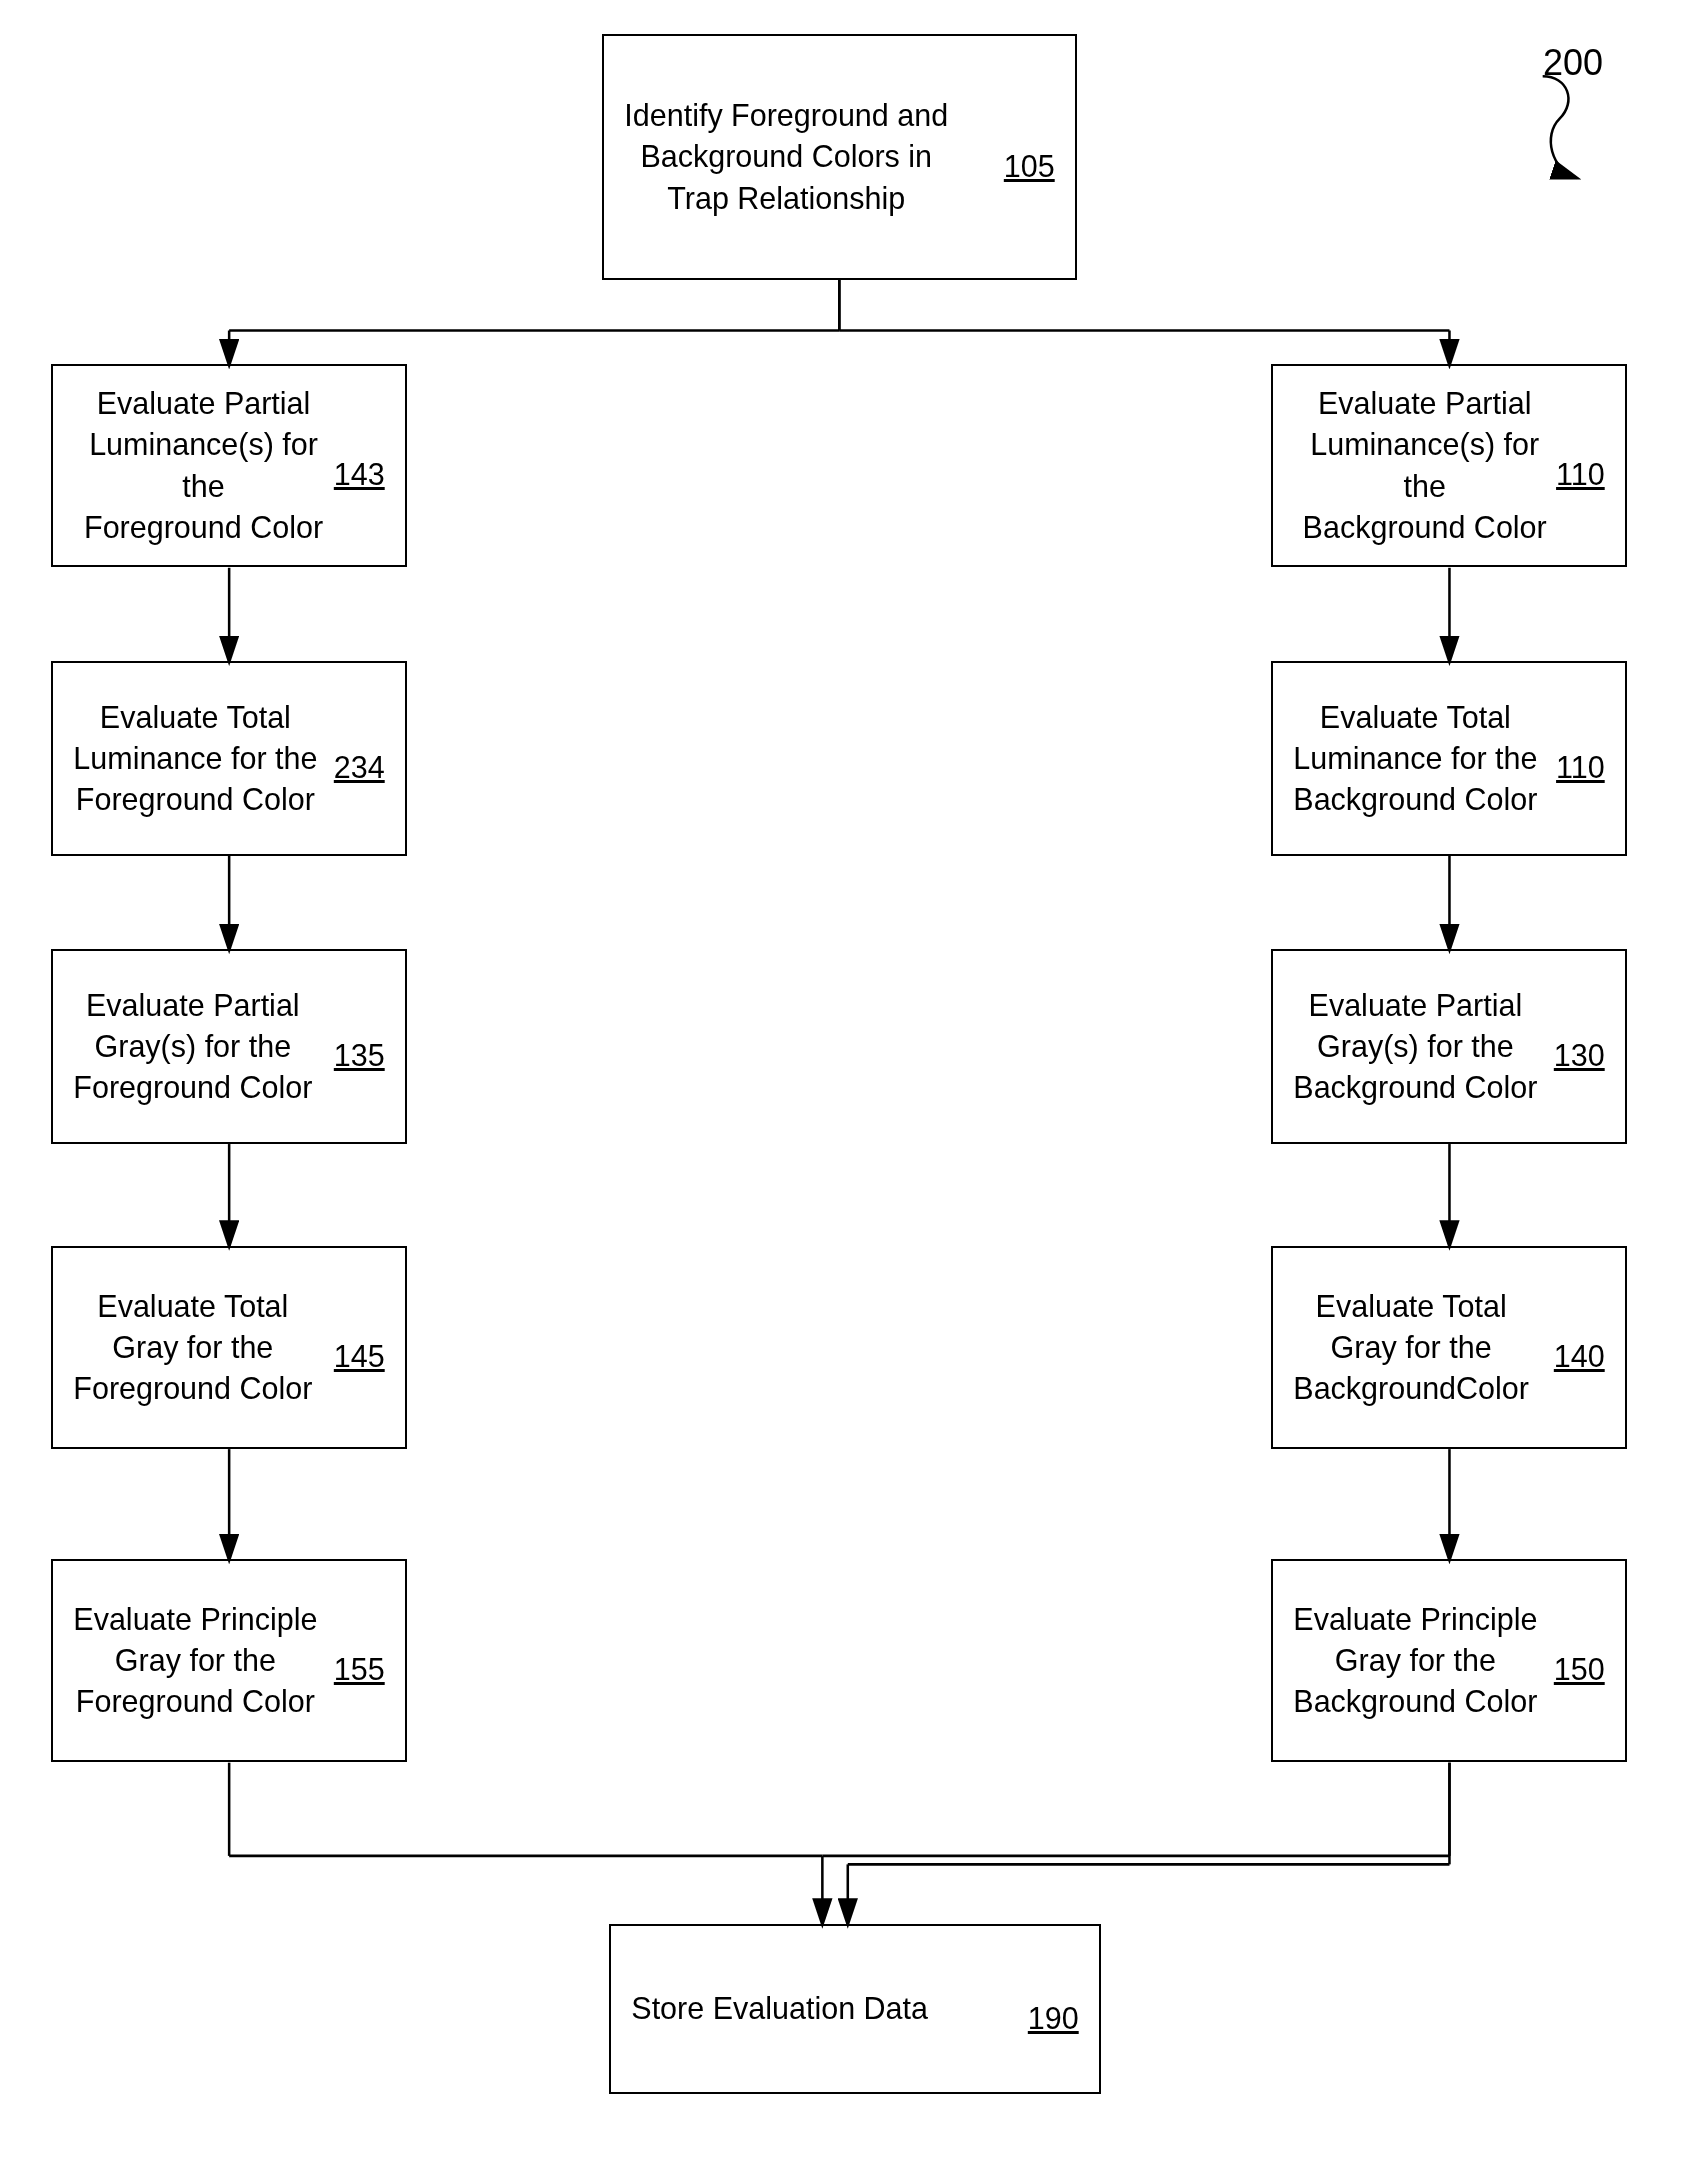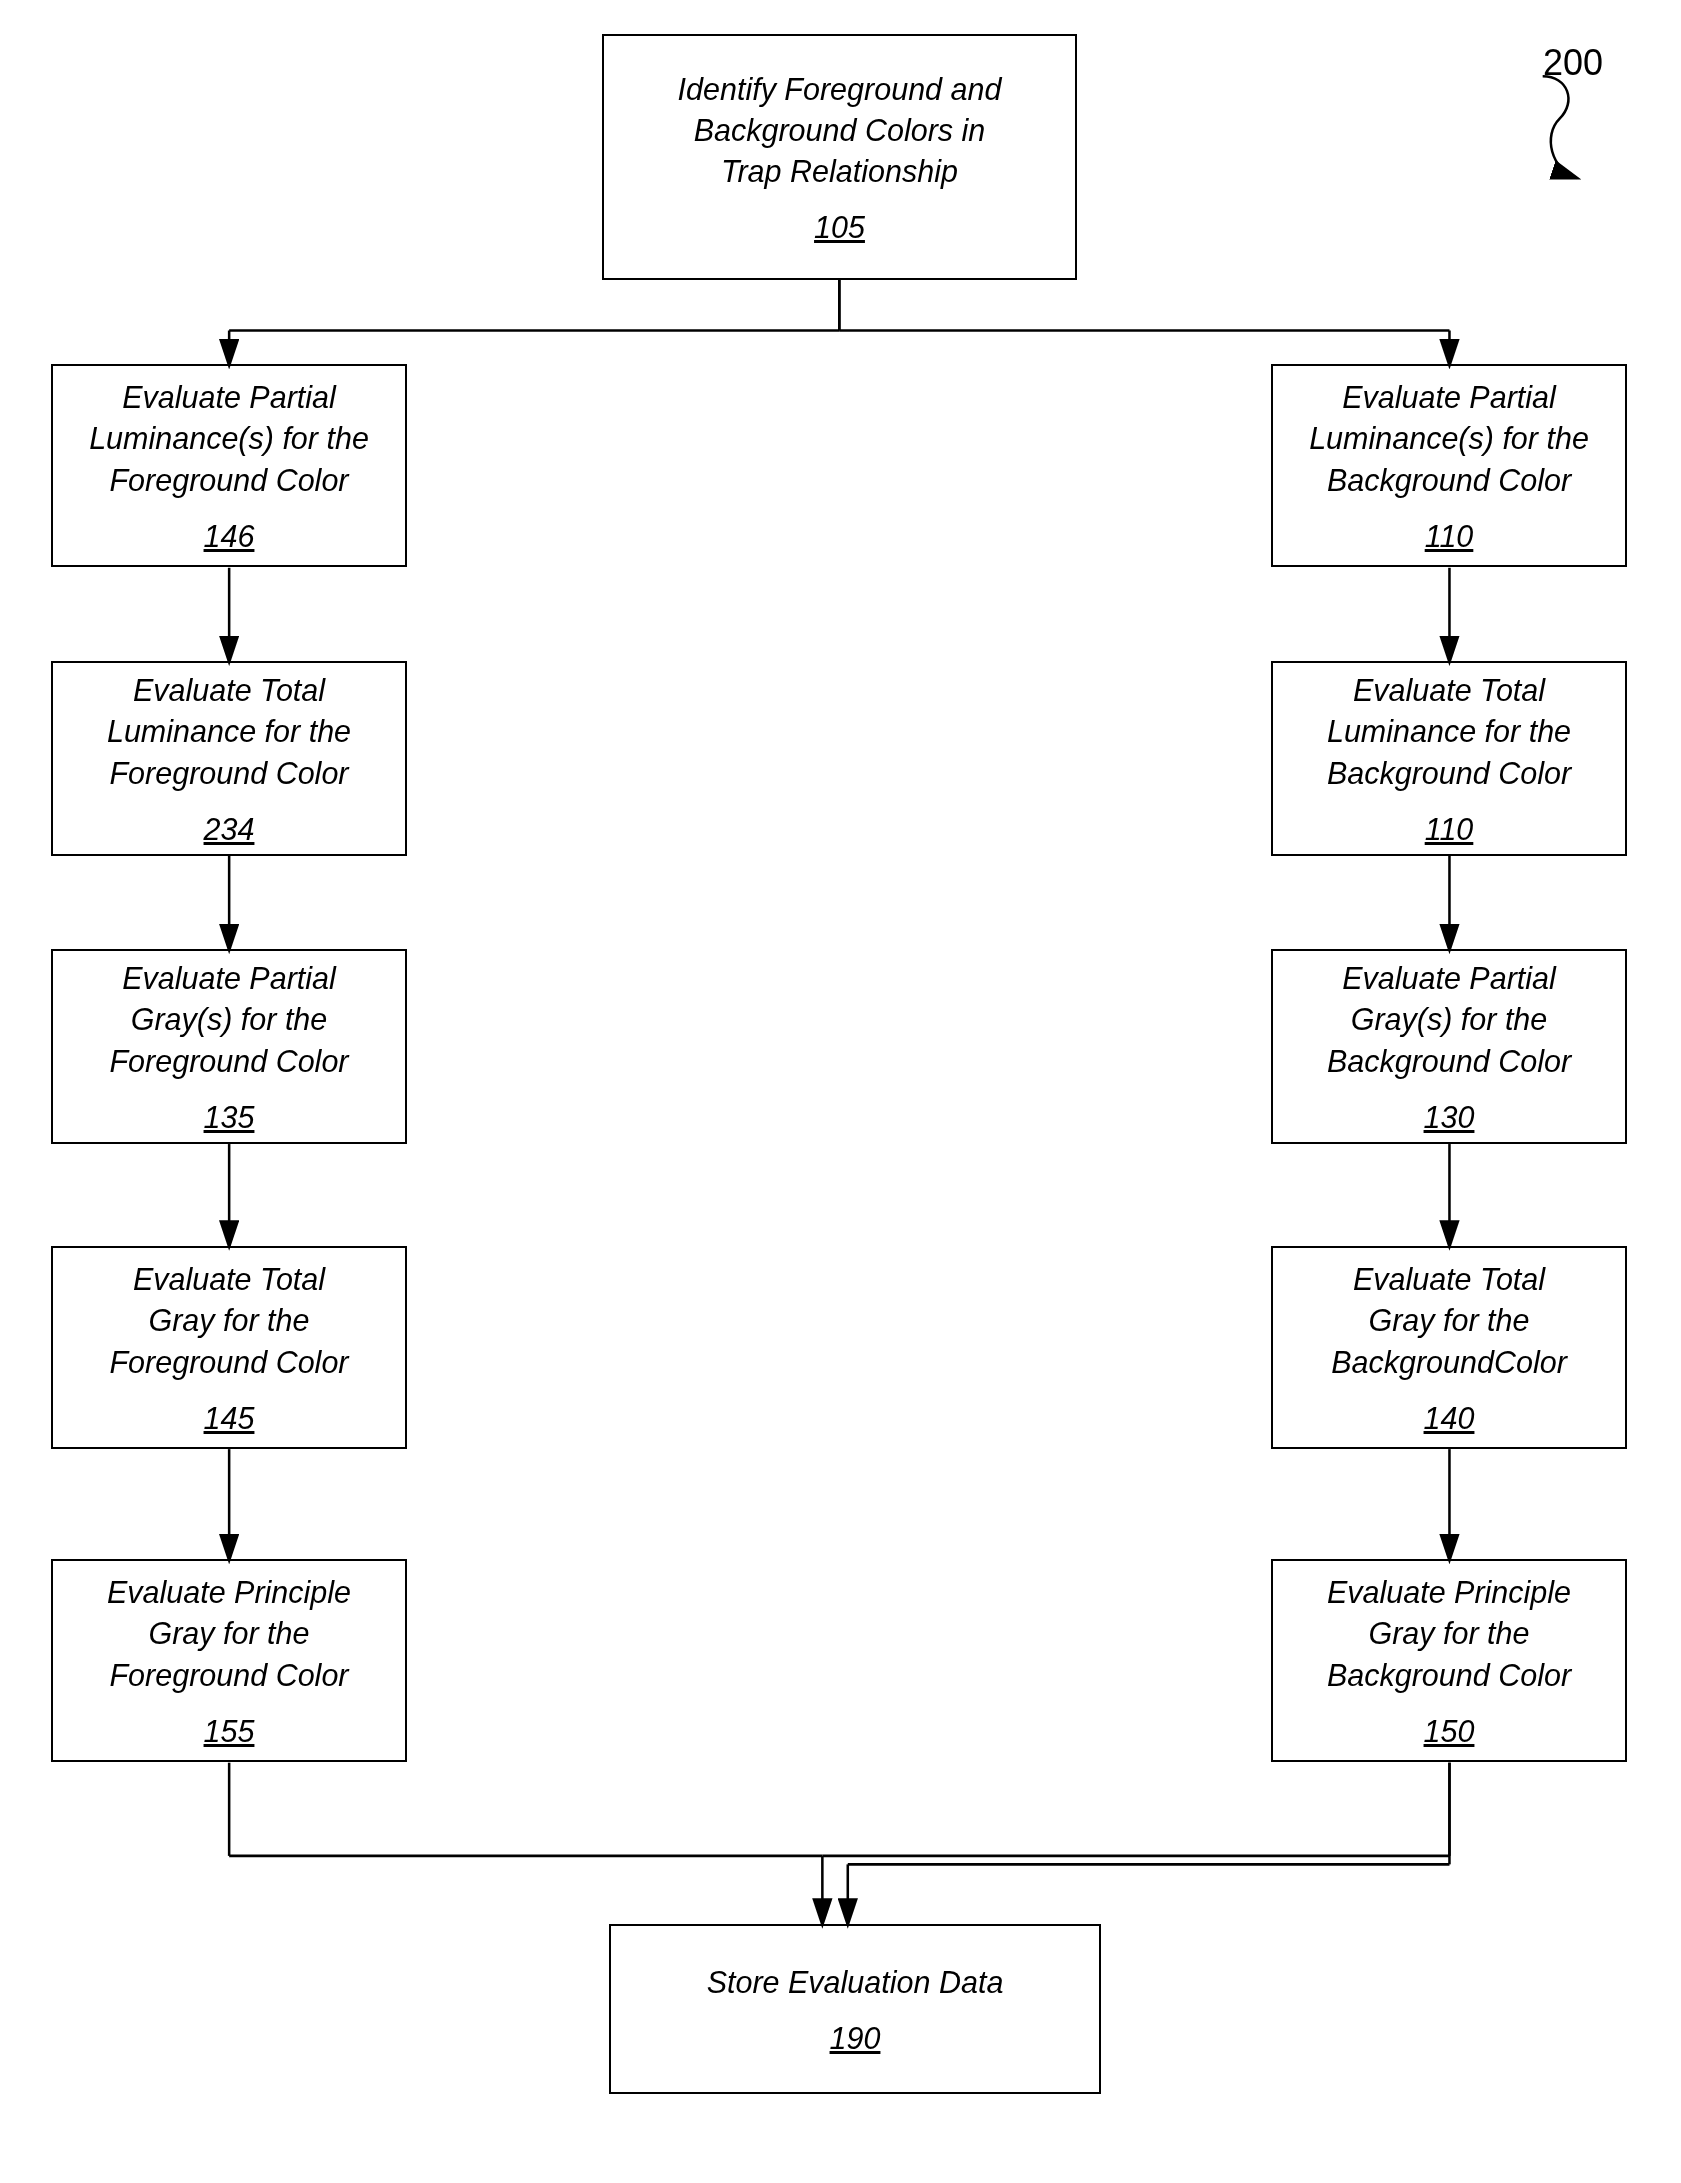--- a/index.html
+++ b/index.html
@@ -17,25 +17,24 @@
       width: 1682px;
       height: 2183px;
     }
 
     .flowbox {
       position: absolute;
       border: 2.5px solid #000;
       background: #fff;
       text-align: center;
       display: flex;
-      flex-direction: column;
+      flex-direction: row;
       align-items: center;
-      justify-content: center;
+      justify-content: space-between;
       padding: 15.3px 20.3px;
-      font-style: italic;
     }
 
     .flowbox .title {
       font-size: 30.5px;
       font-weight: normal;
       line-height: 1.35;
     }
 
     .flowbox .step-num {
       font-size: 30.5px;
@@ -66,21 +65,21 @@
 
   <div class="ref-num" style="top: 42px; left: 1543px;">200</div>
 
   <div class="flowbox" style="left:602px; top:34px; width:475px; height:246px;">
     <span class="title">Identify Foreground and<br>Background Colors in<br>Trap Relationship</span>
     <span class="step-num">105</span>
   </div>
 
   <div class="flowbox" style="left:51px; top:364px; width:356px; height:203px;">
     <span class="title">Evaluate Partial<br>Luminance(s) for the<br>Foreground Color</span>
-    <span class="step-num">146</span>
+    <span class="step-num">143</span>
   </div>
 
   <div class="flowbox" style="left:51px; top:661px; width:356px; height:195px;">
     <span class="title">Evaluate Total<br>Luminance for the<br>Foreground Color</span>
     <span class="step-num">234</span>
   </div>
 
   <div class="flowbox" style="left:51px; top:949px; width:356px; height:195px;">
     <span class="title">Evaluate Partial<br>Gray(s) for the<br>Foreground Color</span>
     <span class="step-num">135</span>

